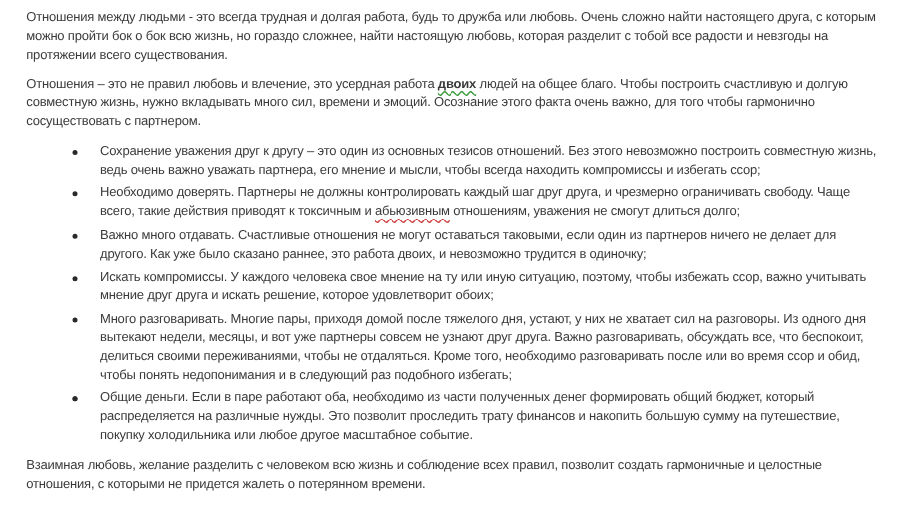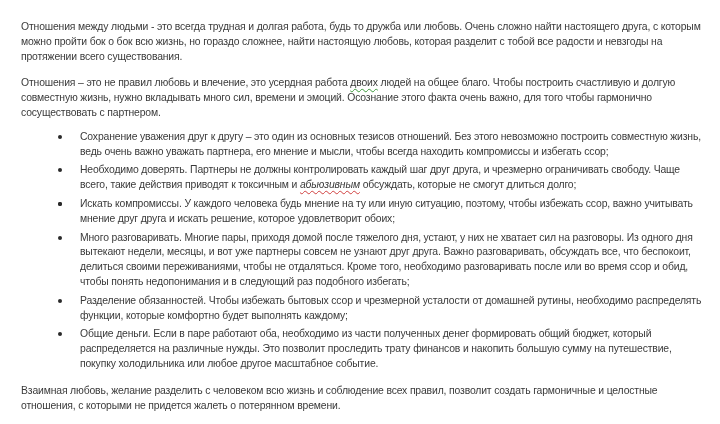--- a/index.html
+++ b/index.html
@@ -7,43 +7,43 @@
       width: 720px; height: 424px; overflow: hidden;
       background: #ffffff;
       font-family: "Liberation Sans", "DejaVu Sans", sans-serif;
       font-size: 10.4px;
       color: #3a3a3a;
       letter-spacing: -0.15px;
     }
     .page {
       position: absolute; left: 21px; top: 8px; width: 690px;
     }
-    p.para { margin: 12px 0 9px 0; line-height: 14.8px; }
+    p.para { margin: 0 0 9px 0; line-height: 14.8px; }
     ul.rules { margin: 0 0 9px 0; padding: 0 0 0 33px; list-style: none; }
     ul.rules li { position: relative; padding-left: 22px; line-height: 14.8px; margin: 4px; }
     ul.rules li .bullet {
       position: absolute; left: 0; top: 5px; width: 4px; height: 4px;
       border-radius: 50%; background: #2a2a2a;
     }
-    .spell { text-decoration: underline wavy #d04040; text-decoration-thickness: 1px; text-underline-offset: 2px; font-style: italic; }
-    .grammar { text-decoration: underline wavy #3a9a3a; text-decoration-thickness: 1px; text-underline-offset: 2px; }
+    .spell { text-decoration: underline wavy #d04040; text-decoration-thickness: 1px; text-underline-offset: 2px; }
+    .grammar { text-decoration: underline wavy #3a9a3a; text-decoration-thickness: 1px; text-underline-offset: 2px; font-weight: bold; }
   </style>
 </head>
 <body>
 
 <div class="page">
   <p class="para">Отношения между людьми - это всегда трудная и долгая работа, будь то дружба или любовь. Очень сложно найти настоящего друга, с которым можно пройти бок о бок всю жизнь, но гораздо сложнее, найти настоящую любовь, которая разделит с тобой все радости и невзгоды на протяжении всего существования.</p>
 
   <p class="para"><span>Отношения – это не правил любовь и влечение, это усердная работа </span><span class="grammar">двоих</span><span> людей на общее благо. Чтобы построить счастливую и долгую совместную жизнь, нужно вкладывать много сил, времени и эмоций. Осознание этого факта очень важно, для того чтобы гармонично сосуществовать с партнером.</span></p>
 
 
   <ul class="rules">
     <li><span class="bullet"></span><span>Сохранение уважения друг к другу – это один из основных тезисов отношений. Без этого невозможно построить совместную жизнь, ведь очень важно уважать партнера, его мнение и мысли, чтобы всегда находить компромиссы и избегать ссор;</span></li>
-    <li><span class="bullet"></span><span>Необходимо доверять. Партнеры не должны контролировать каждый шаг друг друга, и чрезмерно ограничивать свободу. Чаще всего, такие действия приводят к токсичным и </span><span class="spell">абьюзивным</span><span> обсуждать, которые не смогут длиться долго;</span></li>
+    <li><span class="bullet"></span><span>Необходимо доверять. Партнеры не должны контролировать каждый шаг друг друга, и чрезмерно ограничивать свободу. Чаще всего, такие действия приводят к токсичным и </span><span class="spell">абьюзивным</span><span> отношениям, уважения не смогут длиться долго;</span></li>
+    <li><span class="bullet"></span><span>Важно много отдавать. Счастливые отношения не могут оставаться таковыми, если один из партнеров ничего не делает для другого. Как уже было сказано раннее, это работа двоих, и невозможно трудится в одиночку;</span></li>
+    <li><span class="bullet"></span><span>Искать компромиссы. У каждого человека свое мнение на ту или иную ситуацию, поэтому, чтобы избежать ссор, важно учитывать мнение друг друга и искать решение, которое удовлетворит обоих;</span></li>
+    <li><span class="bullet"></span><span>Много разговаривать. Многие пары, приходя домой после тяжелого дня, устают, у них не хватает сил на разговоры. Из одного дня вытекают недели, месяцы, и вот уже партнеры совсем не узнают друг друга. Важно разговаривать, обсуждать все, что беспокоит, делиться своими переживаниями, чтобы не отдаляться. Кроме того, необходимо разговаривать после или во время ссор и обид, чтобы понять недопонимания и в следующий раз подобного избегать;</span></li>
     <li><span class="bullet"></span></li>
-    <li><span class="bullet"></span><span>Искать компромиссы. У каждого человека будь мнение на ту или иную ситуацию, поэтому, чтобы избежать ссор, важно учитывать мнение друг друга и искать решение, которое удовлетворит обоих;</span></li>
-    <li><span class="bullet"></span><span>Много разговаривать. Многие пары, приходя домой после тяжелого дня, устают, у них не хватает сил на разговоры. Из одного дня вытекают недели, месяцы, и вот уже партнеры совсем не узнают друг друга. Важно разговаривать, обсуждать все, что беспокоит, делиться своими переживаниями, чтобы не отдаляться. Кроме того, необходимо разговаривать после или во время ссор и обид, чтобы понять недопонимания и в следующий раз подобного избегать;</span></li>
-    <li><span class="bullet"></span><span>Разделение обязанностей. Чтобы избежать бытовых ссор и чрезмерной усталости от домашней рутины, необходимо распределять функции, которые комфортно будет выполнять каждому;</span></li>
     <li><span class="bullet"></span><span>Общие деньги. Если в паре работают оба, необходимо из части полученных денег формировать общий бюджет, который распределяется на различные нужды. Это позволит проследить трату финансов и накопить большую сумму на путешествие, покупку холодильника или любое другое масштабное событие.</span></li>
   </ul>
 
   <p class="para">Взаимная любовь, желание разделить с человеком всю жизнь и соблюдение всех правил, позволит создать гармоничные и целостные отношения, с которыми не придется жалеть о потерянном времени.</p>
 </div>
 
 </body></html>

